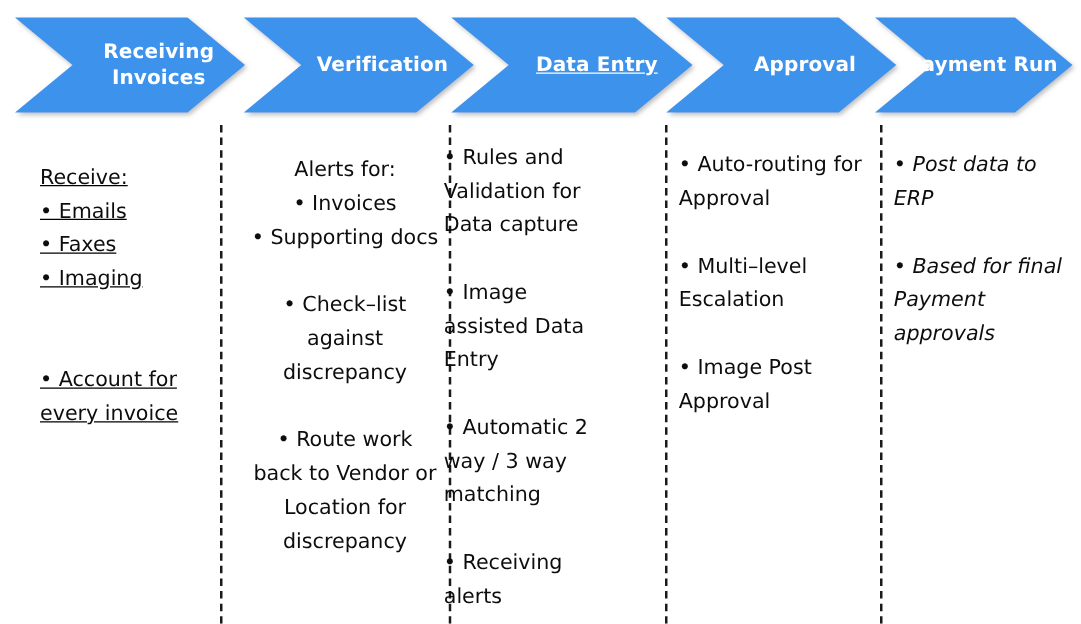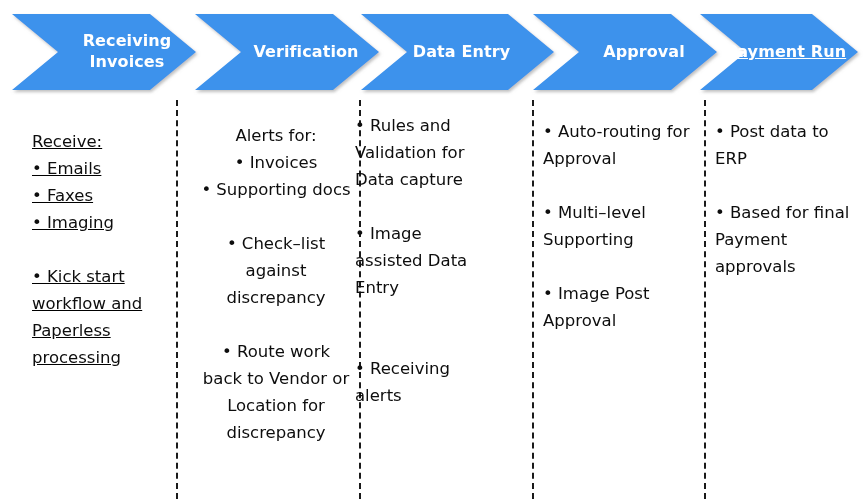--- a/index.html
+++ b/index.html
@@ -99,43 +99,41 @@
 
         <polygon fill="#3d92ec" points="533,14 671,14 717,52 671,90 533,90 579,52"></polygon>
 
         <polygon fill="#3d92ec" points="700,14 812,14 858,52 812,90 700,90 746,52"></polygon>
       </g>
     </svg>
 
     <div class="chevron-label" style="left:58px; top:30px; width:138px;">Receiving
 Invoices</div>
     <div class="chevron-label" style="left:232px; top:41px; width:148px;">Verification</div>
-    <div class="chevron-label" style="left:384px; top:41px; width:155px;">Data Entry</div>
+    <div class="chevron-label" style="left:400px; top:41px; width:155px;text-decoration:underline;">Data Entry</div>
     <div class="chevron-label" style="left:570px; top:41px; width:148px;">Approval</div>
-    <div class="chevron-label" style="left:712px; top:41px; width:148px;text-decoration:underline;">Payment Run</div>
+    <div class="chevron-label" style="left:712px; top:41px; width:148px;">Payment Run</div>
   </div>
 
   <div id="columns">
 
     <div class="col-divider" style="left:176px;"></div>
     <div class="col-divider" style="left:359px;"></div>
     <div class="col-divider" style="left:532px;"></div>
     <div class="col-divider" style="left:704px;"></div>
 
     <div class="column" style="left:32px; width:140px; padding-top:28px;text-decoration:underline;">
       <div class="col-block">Receive:
 • Emails
 • Faxes
 • Imaging</div>
       <div class="gap-md"></div>
-      <div class="col-block">• Kick start
-workflow and
-Paperless
-processing</div>
       <div class="gap-md"></div>
+      <div class="col-block">• Account for
+every invoice</div>
     </div>
 
     <div class="column" style="left:192px; width:168px; padding-top:22px;text-align:center;">
       <div class="col-block">Alerts for:
 • Invoices
 • Supporting docs</div>
       <div class="gap-md"></div>
       <div class="col-block">• Check–list
 against
 discrepancy</div>
@@ -148,37 +146,40 @@
 
     <div class="column" style="left:355px; width:156px; padding-top:12px;">
       <div class="col-block">•  Rules and
 Validation for
 Data capture</div>
       <div class="gap-md"></div>
       <div class="col-block">• Image
 assisted Data
 Entry</div>
       <div class="gap-md"></div>
+      <div class="col-block">• Automatic 2
+way / 3 way
+matching</div>
       <div class="gap-md"></div>
       <div class="col-block">• Receiving
 alerts</div>
     </div>
 
     <div class="column" style="left:543px; width:162px; padding-top:18px;">
       <div class="col-block">• Auto-routing for
 Approval</div>
       <div class="gap-md"></div>
       <div class="col-block">• Multi–level
-Supporting</div>
+Escalation</div>
       <div class="gap-md"></div>
       <div class="col-block">• Image Post
 Approval</div>
     </div>
 
-    <div class="column" style="left:715px; width:150px; padding-top:18px;">
+    <div class="column" style="left:715px; width:150px; padding-top:18px;font-style:italic;">
       <div class="col-block">• Post data to
 ERP</div>
       <div class="gap-md"></div>
       <div class="col-block">• Based for final
 Payment
 approvals</div>
     </div>
 
   </div>
 </div>

